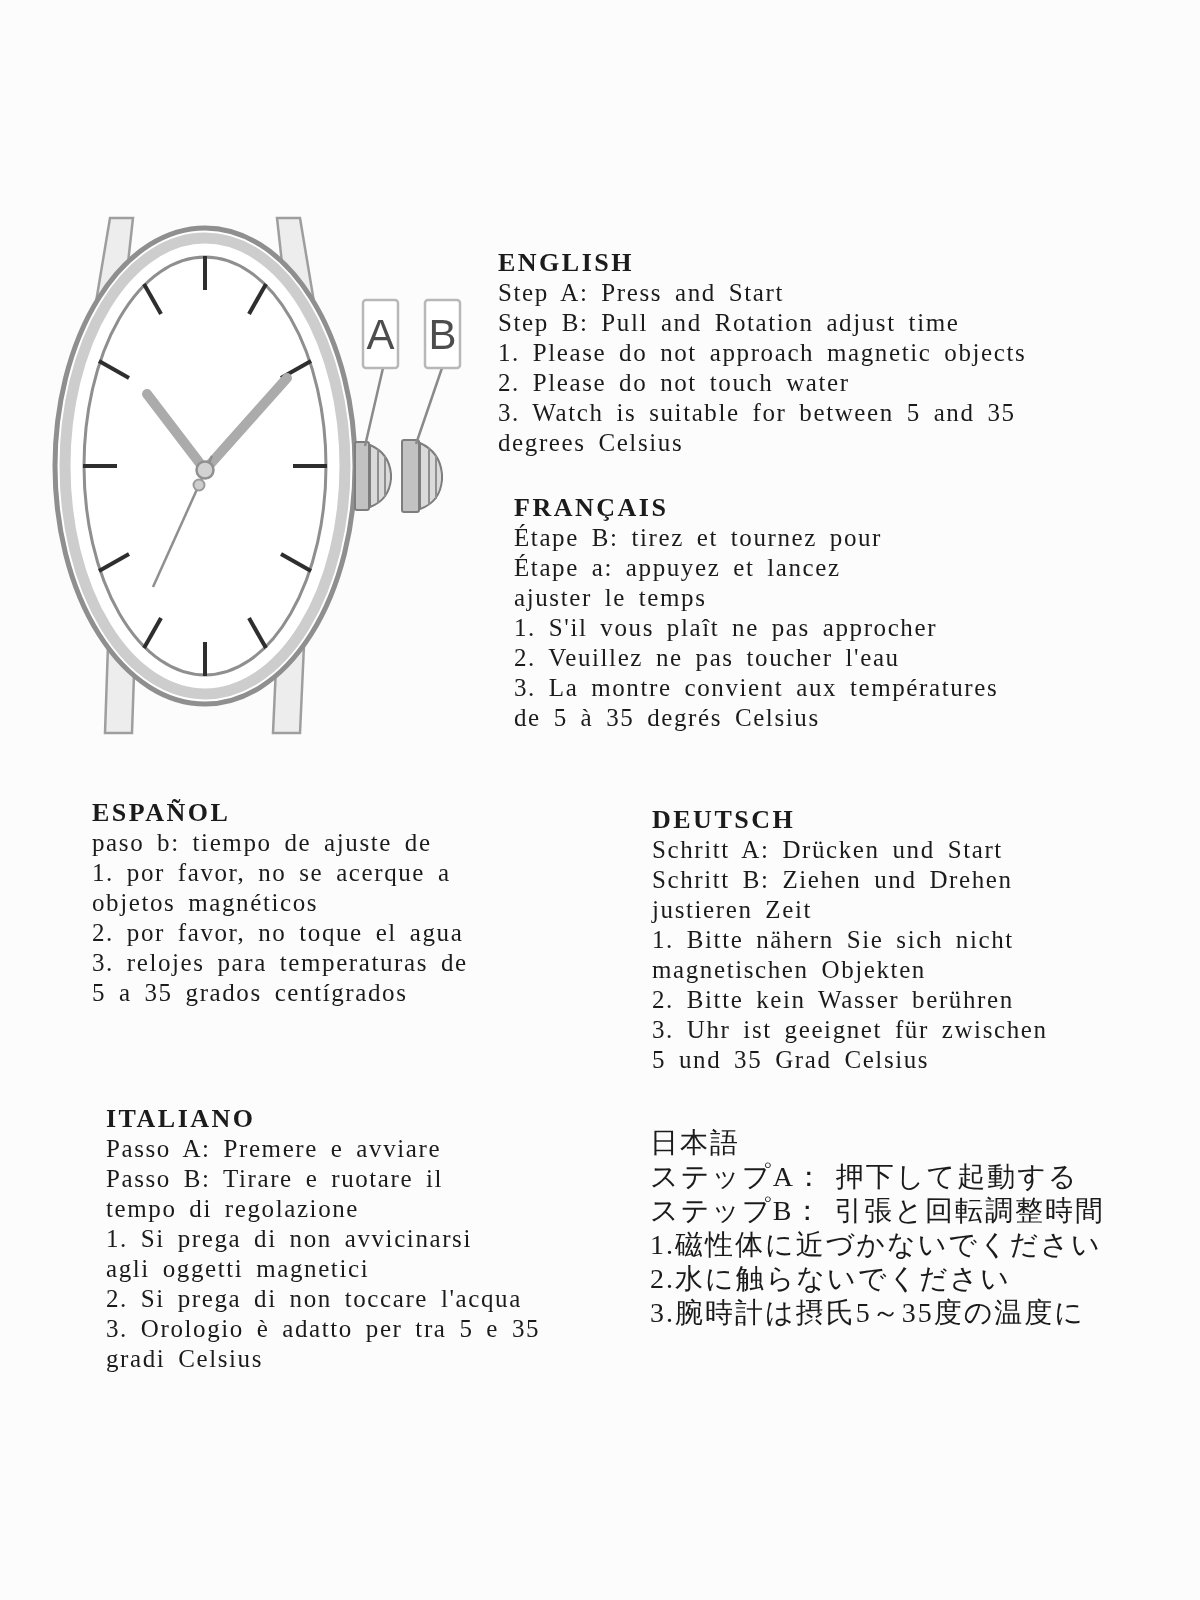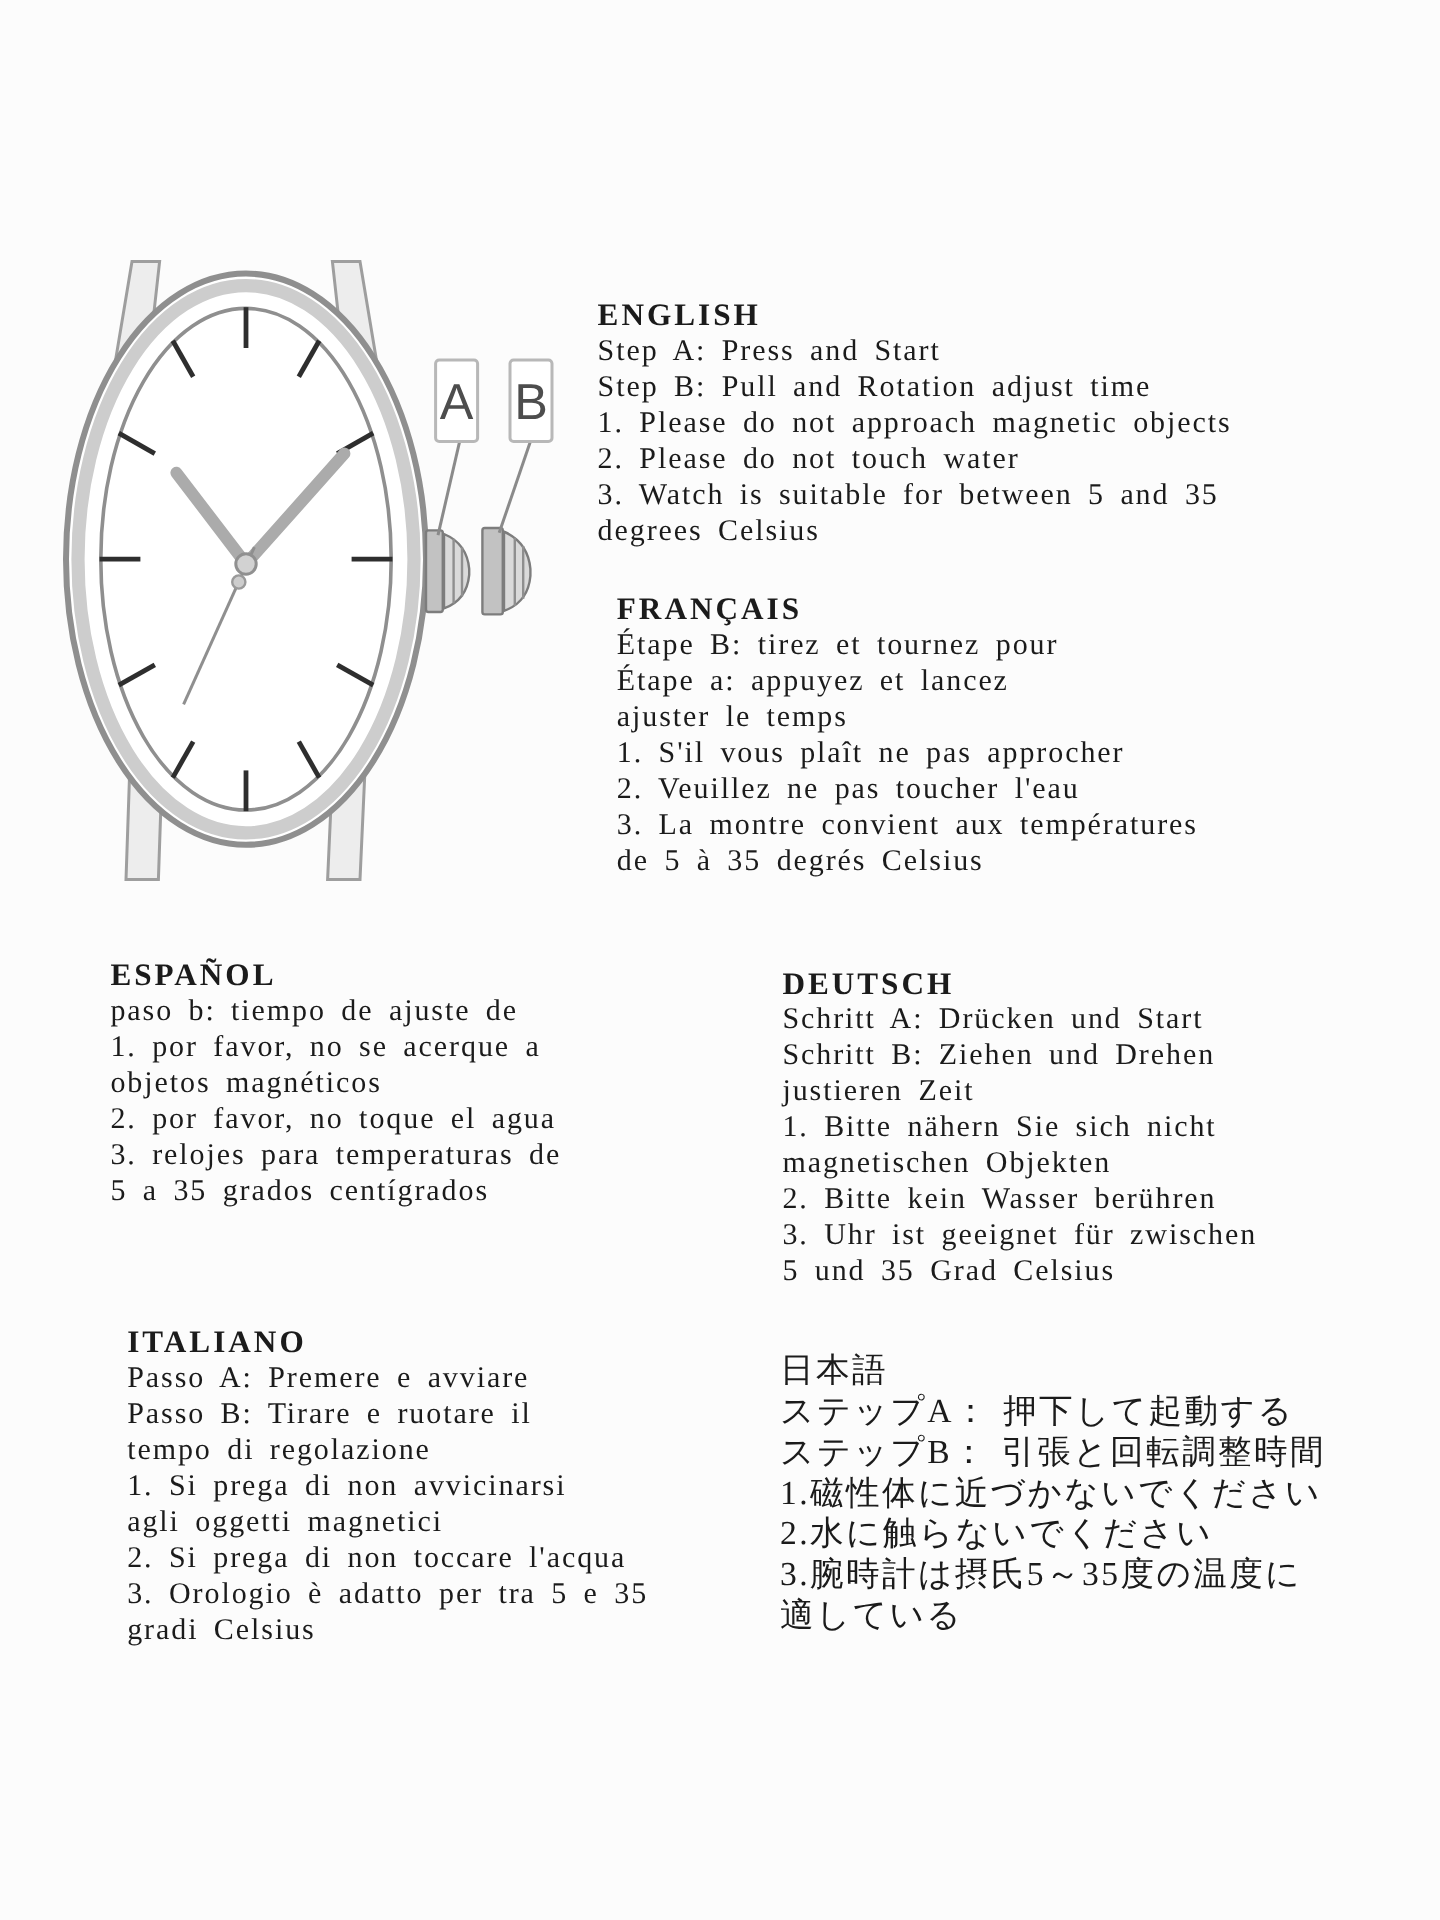--- a/index.html
+++ b/index.html
@@ -175,17 +175,16 @@
   </div>
 
   <div class="sec" id="sec-japanese">
     <h2>日本語</h2>
     <div>
         <div class="line">ステップA： 押下して起動する</div>
         <div class="line">ステップB： 引張と回転調整時間</div>
         <div class="line">1.磁性体に近づかないでください</div>
         <div class="line">2.水に触らないでください</div>
         <div class="line">3.腕時計は摂氏5～35度の温度に</div>
-        <div class="line">適している</div>
       </div>
   </div>
 
 </div>
 
 </body></html>

